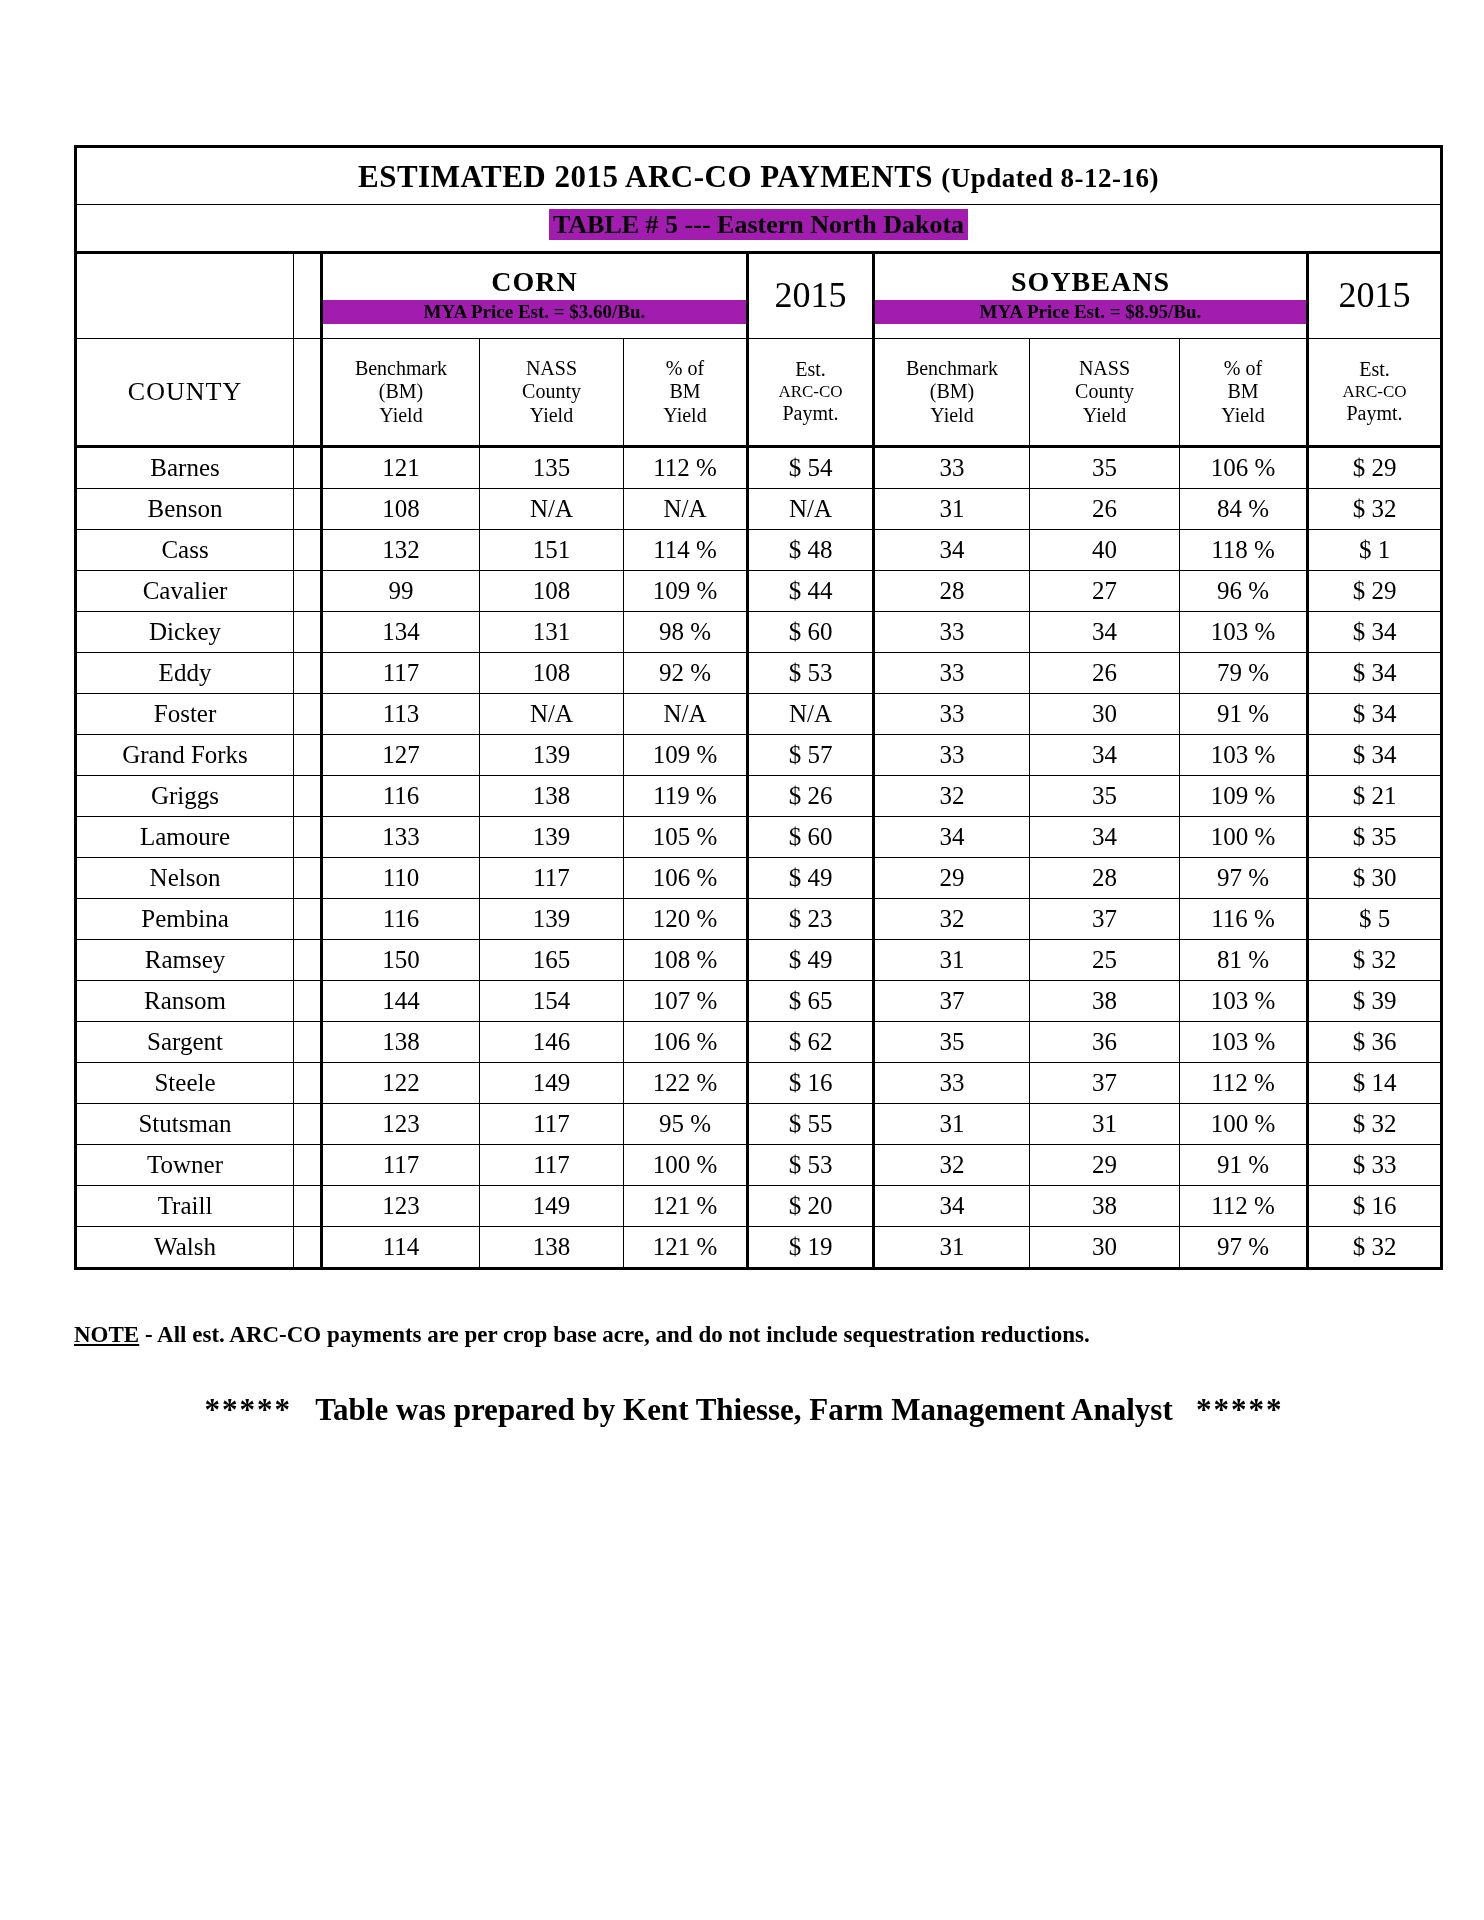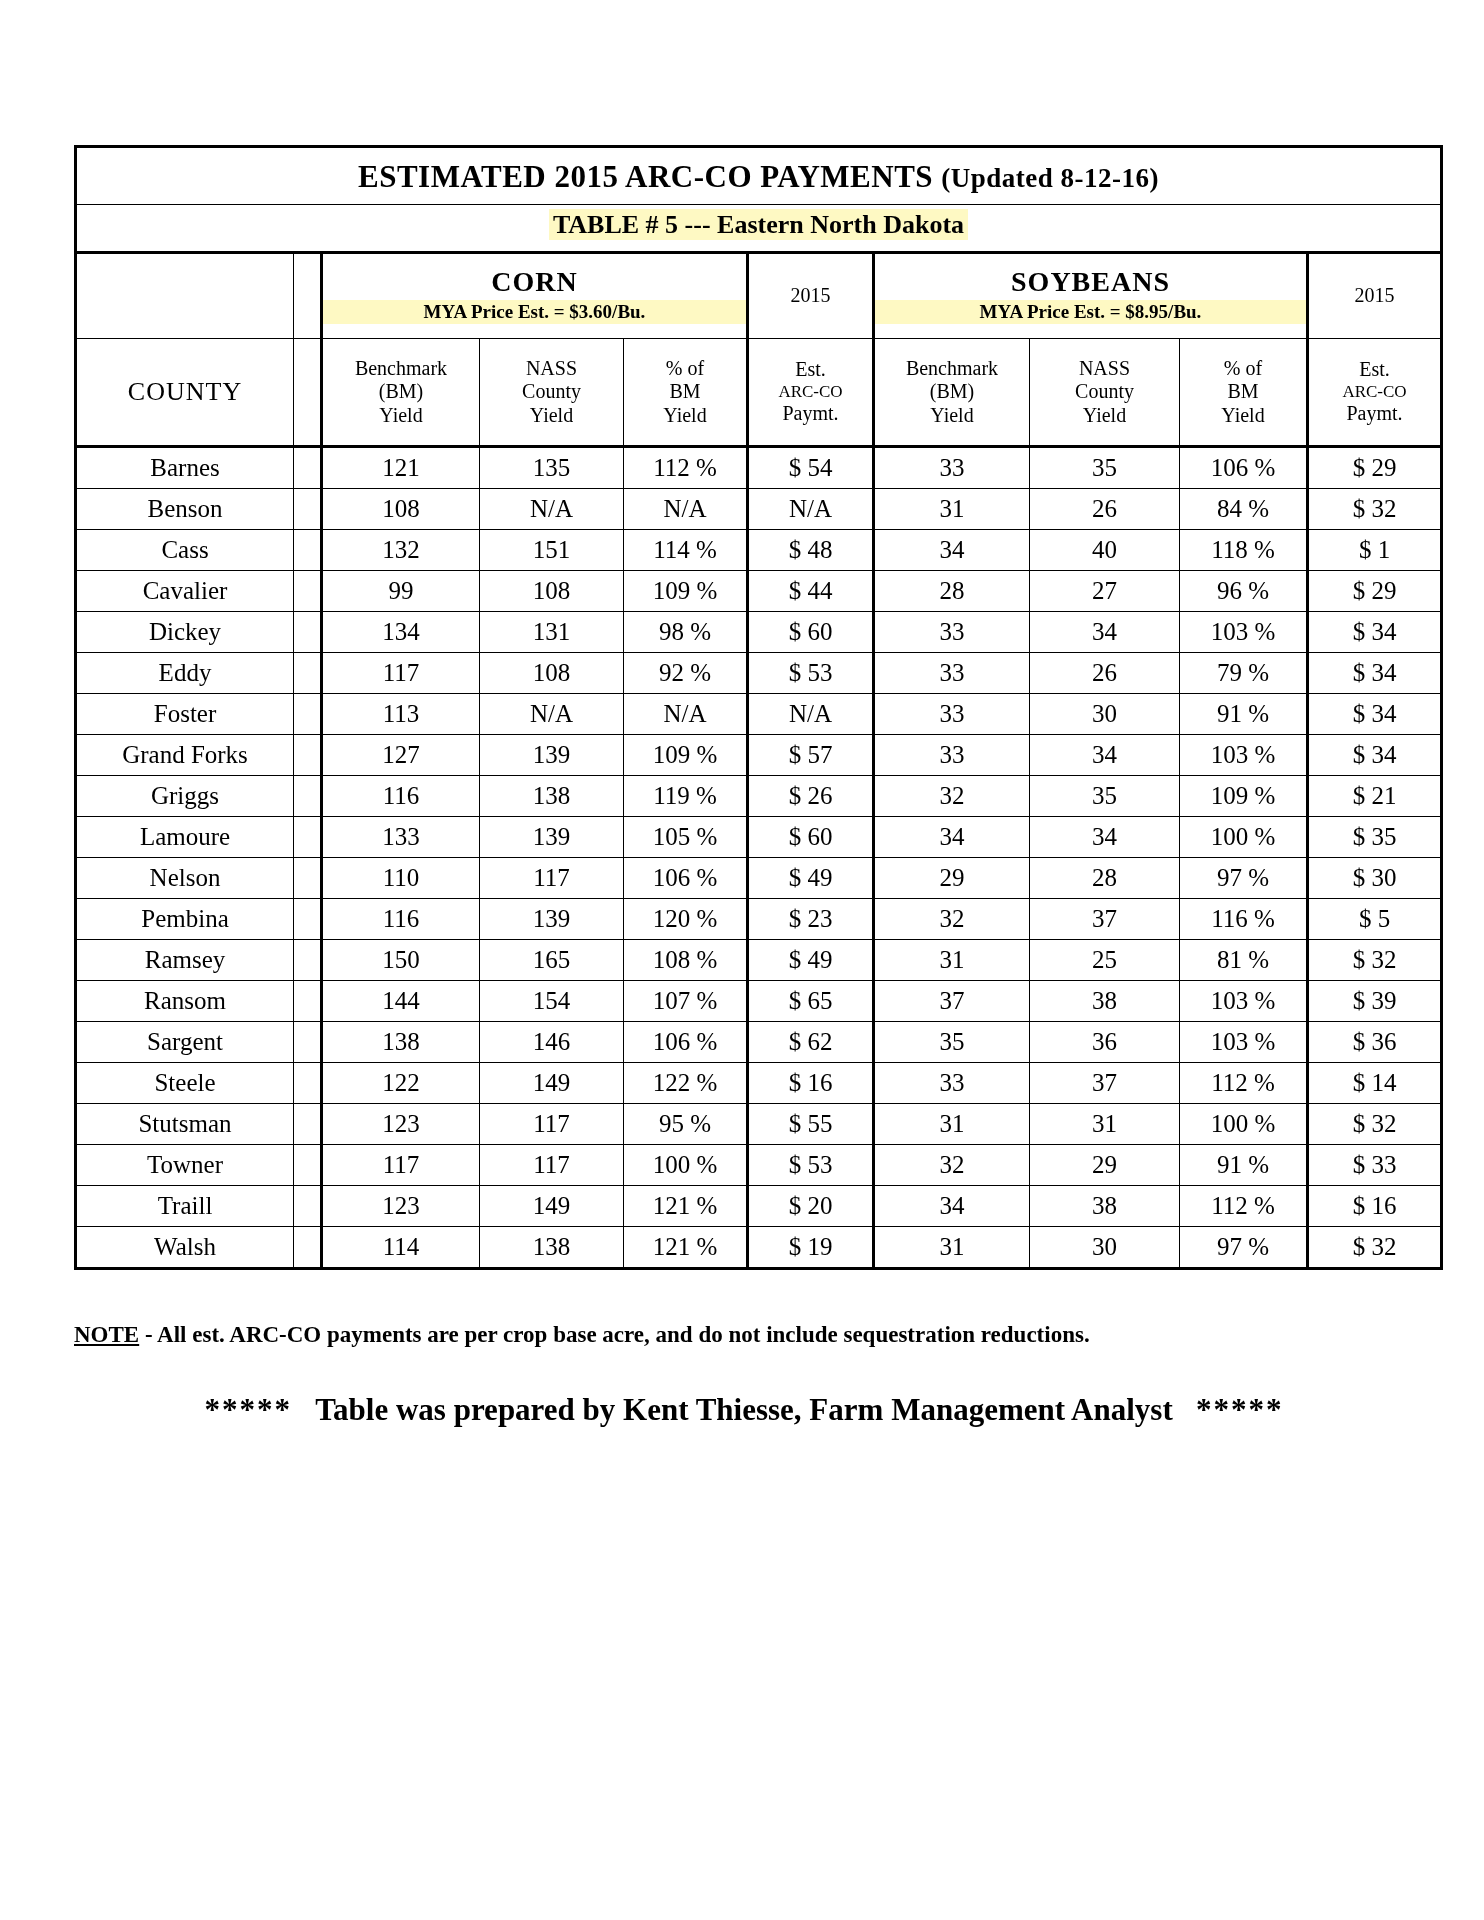--- a/index.html
+++ b/index.html
@@ -66,21 +66,21 @@
     font-size: 27px;
     font-weight: bold;
   }
 
   .subtitle-cell {
     height: 40px;
     padding: 0 0 6px 0 !important;
     border-bottom: 3px solid #000 !important;
   }
   .hl {
-    background: #fef9c3;
+    background: #a21caf;
     padding: 1px 4px;
   }
   .subtitle-text {
     font-size: 26px;
     font-weight: bold;
   }
 
   
   .crop-head {
     height: 78px;
@@ -92,21 +92,21 @@
     letter-spacing: 1px;
     display: block;
     margin-bottom: 2px;
   }
   .crop-mya {
     font-size: 19px;
     font-weight: bold;
     display: block;
   }
   .yr-head {
-    font-size: 20px;
+    font-size: 36px;
     font-weight: bold;
   }
 
   
   .sub-head {
     height: 100px;
     font-size: 20px;
     font-weight: bold;
     line-height: 1.18;
     padding: 3px 2px !important;

